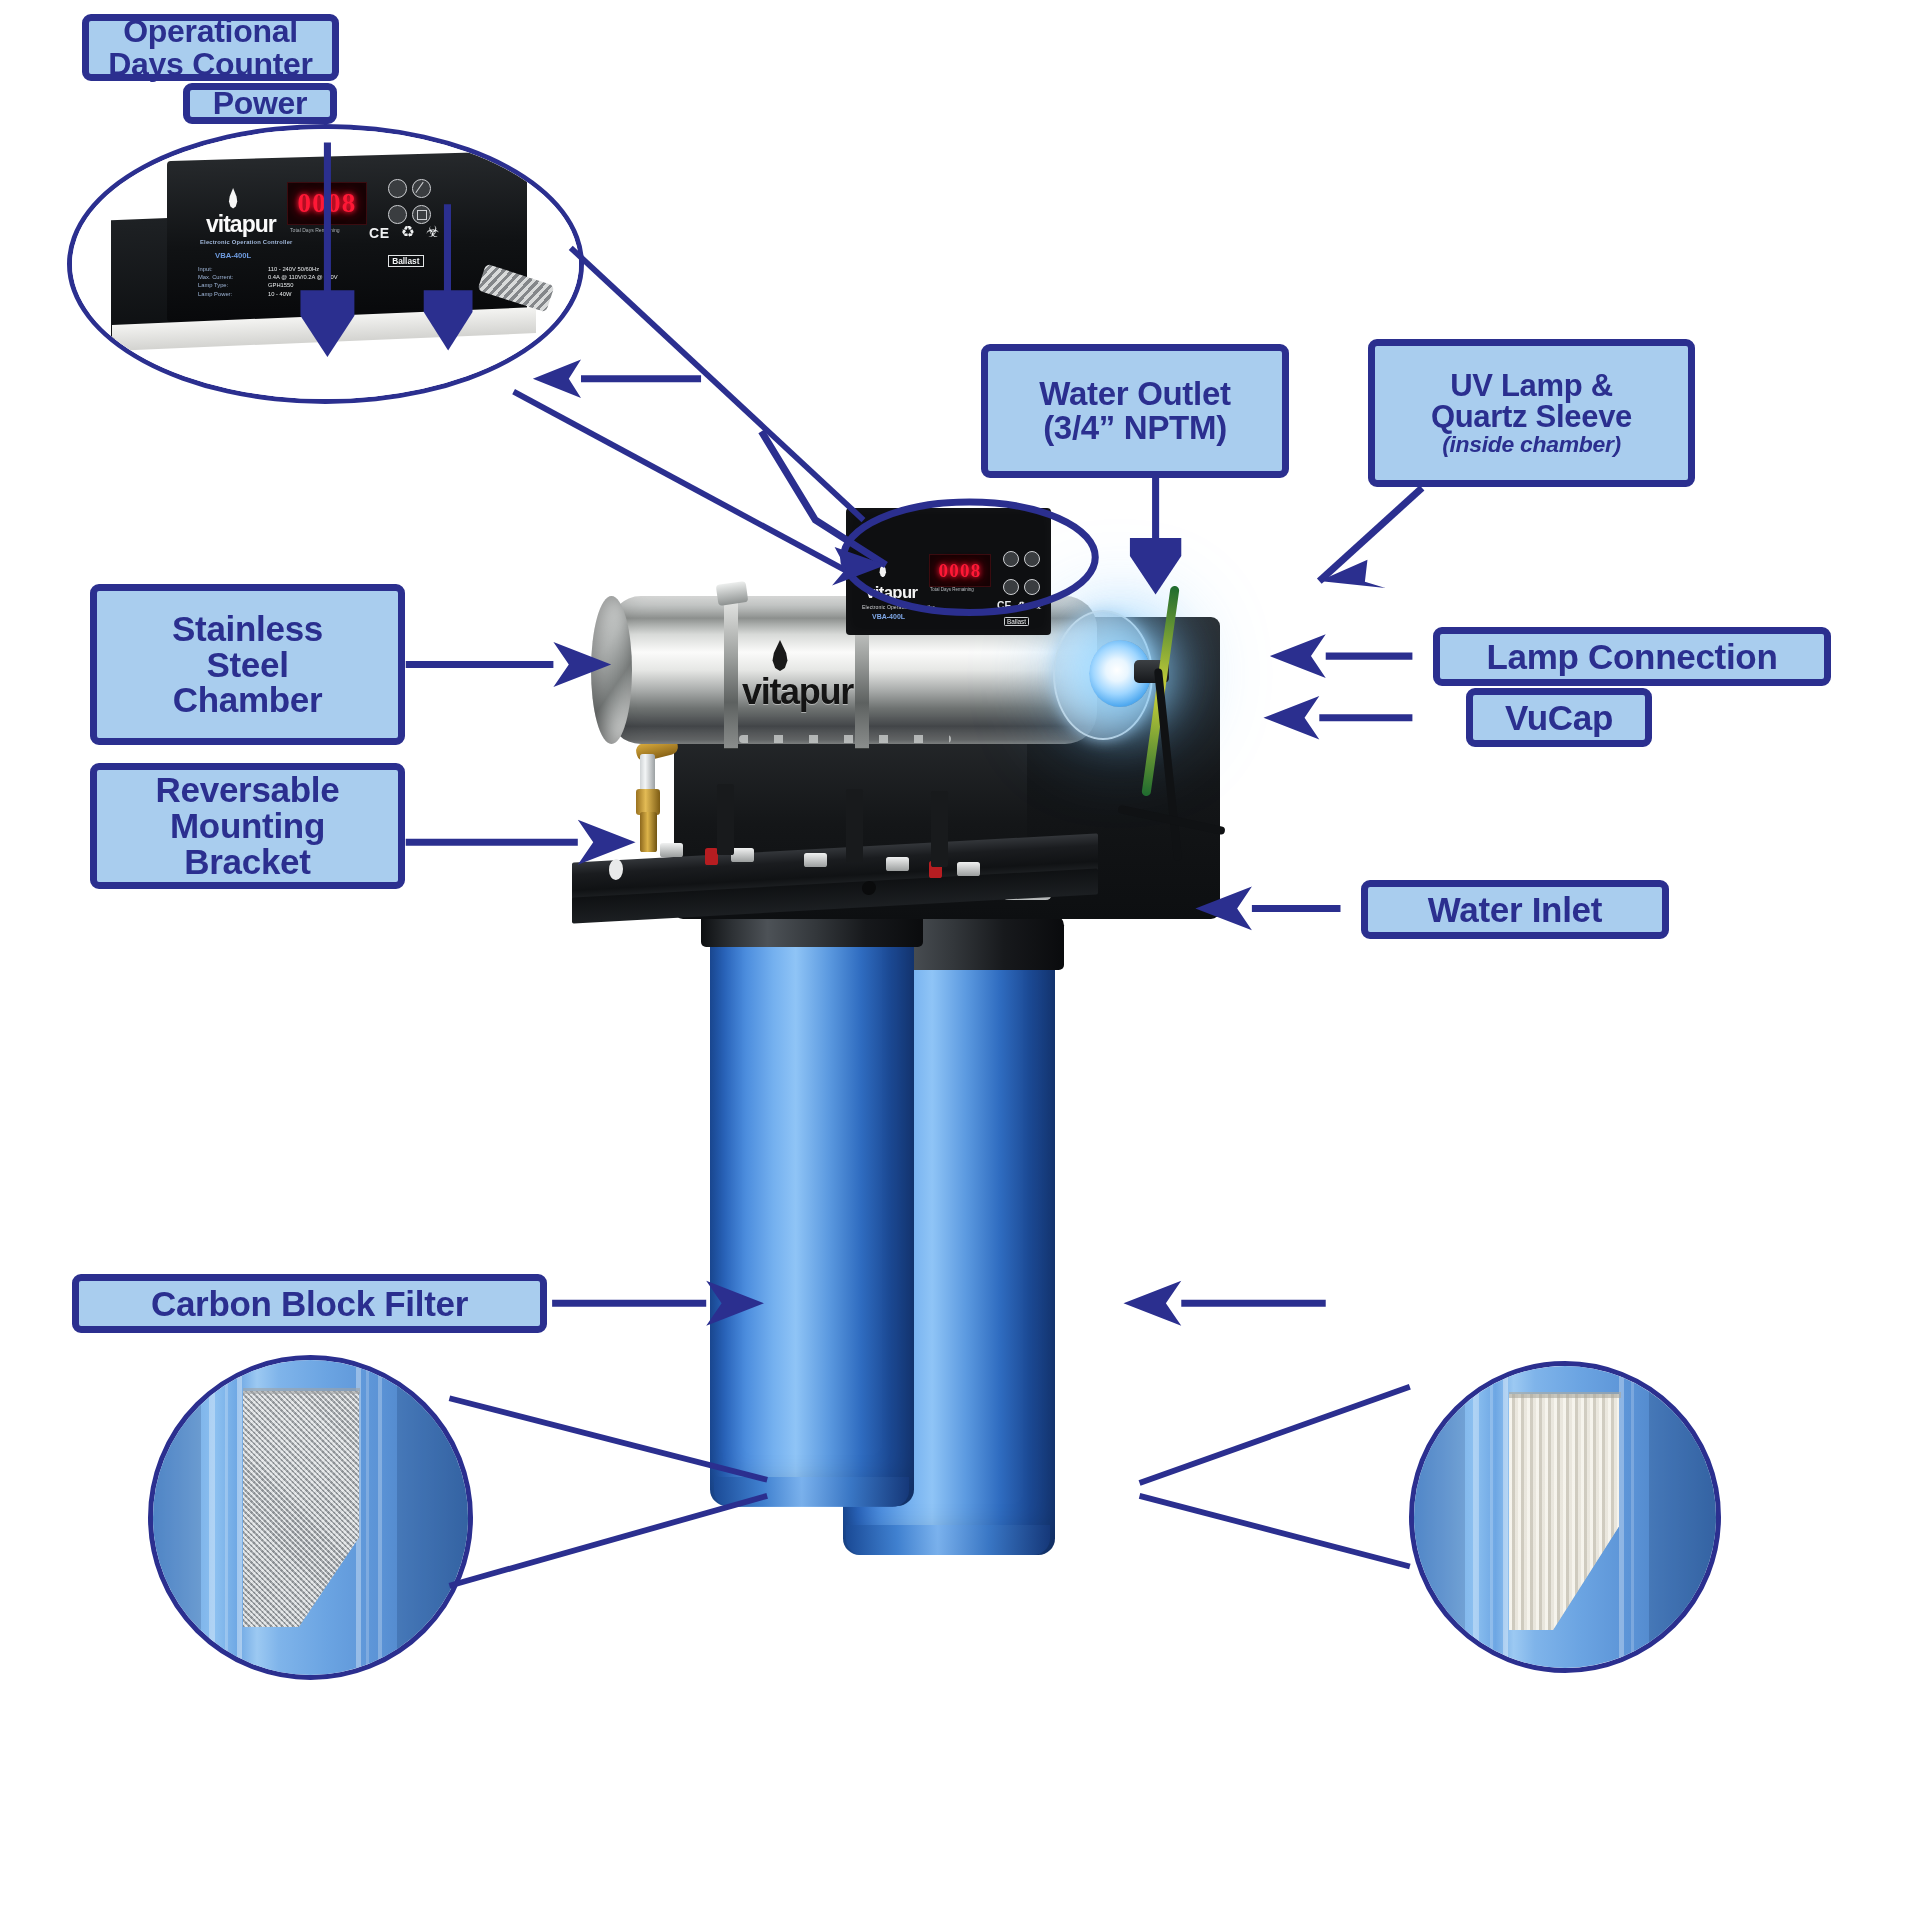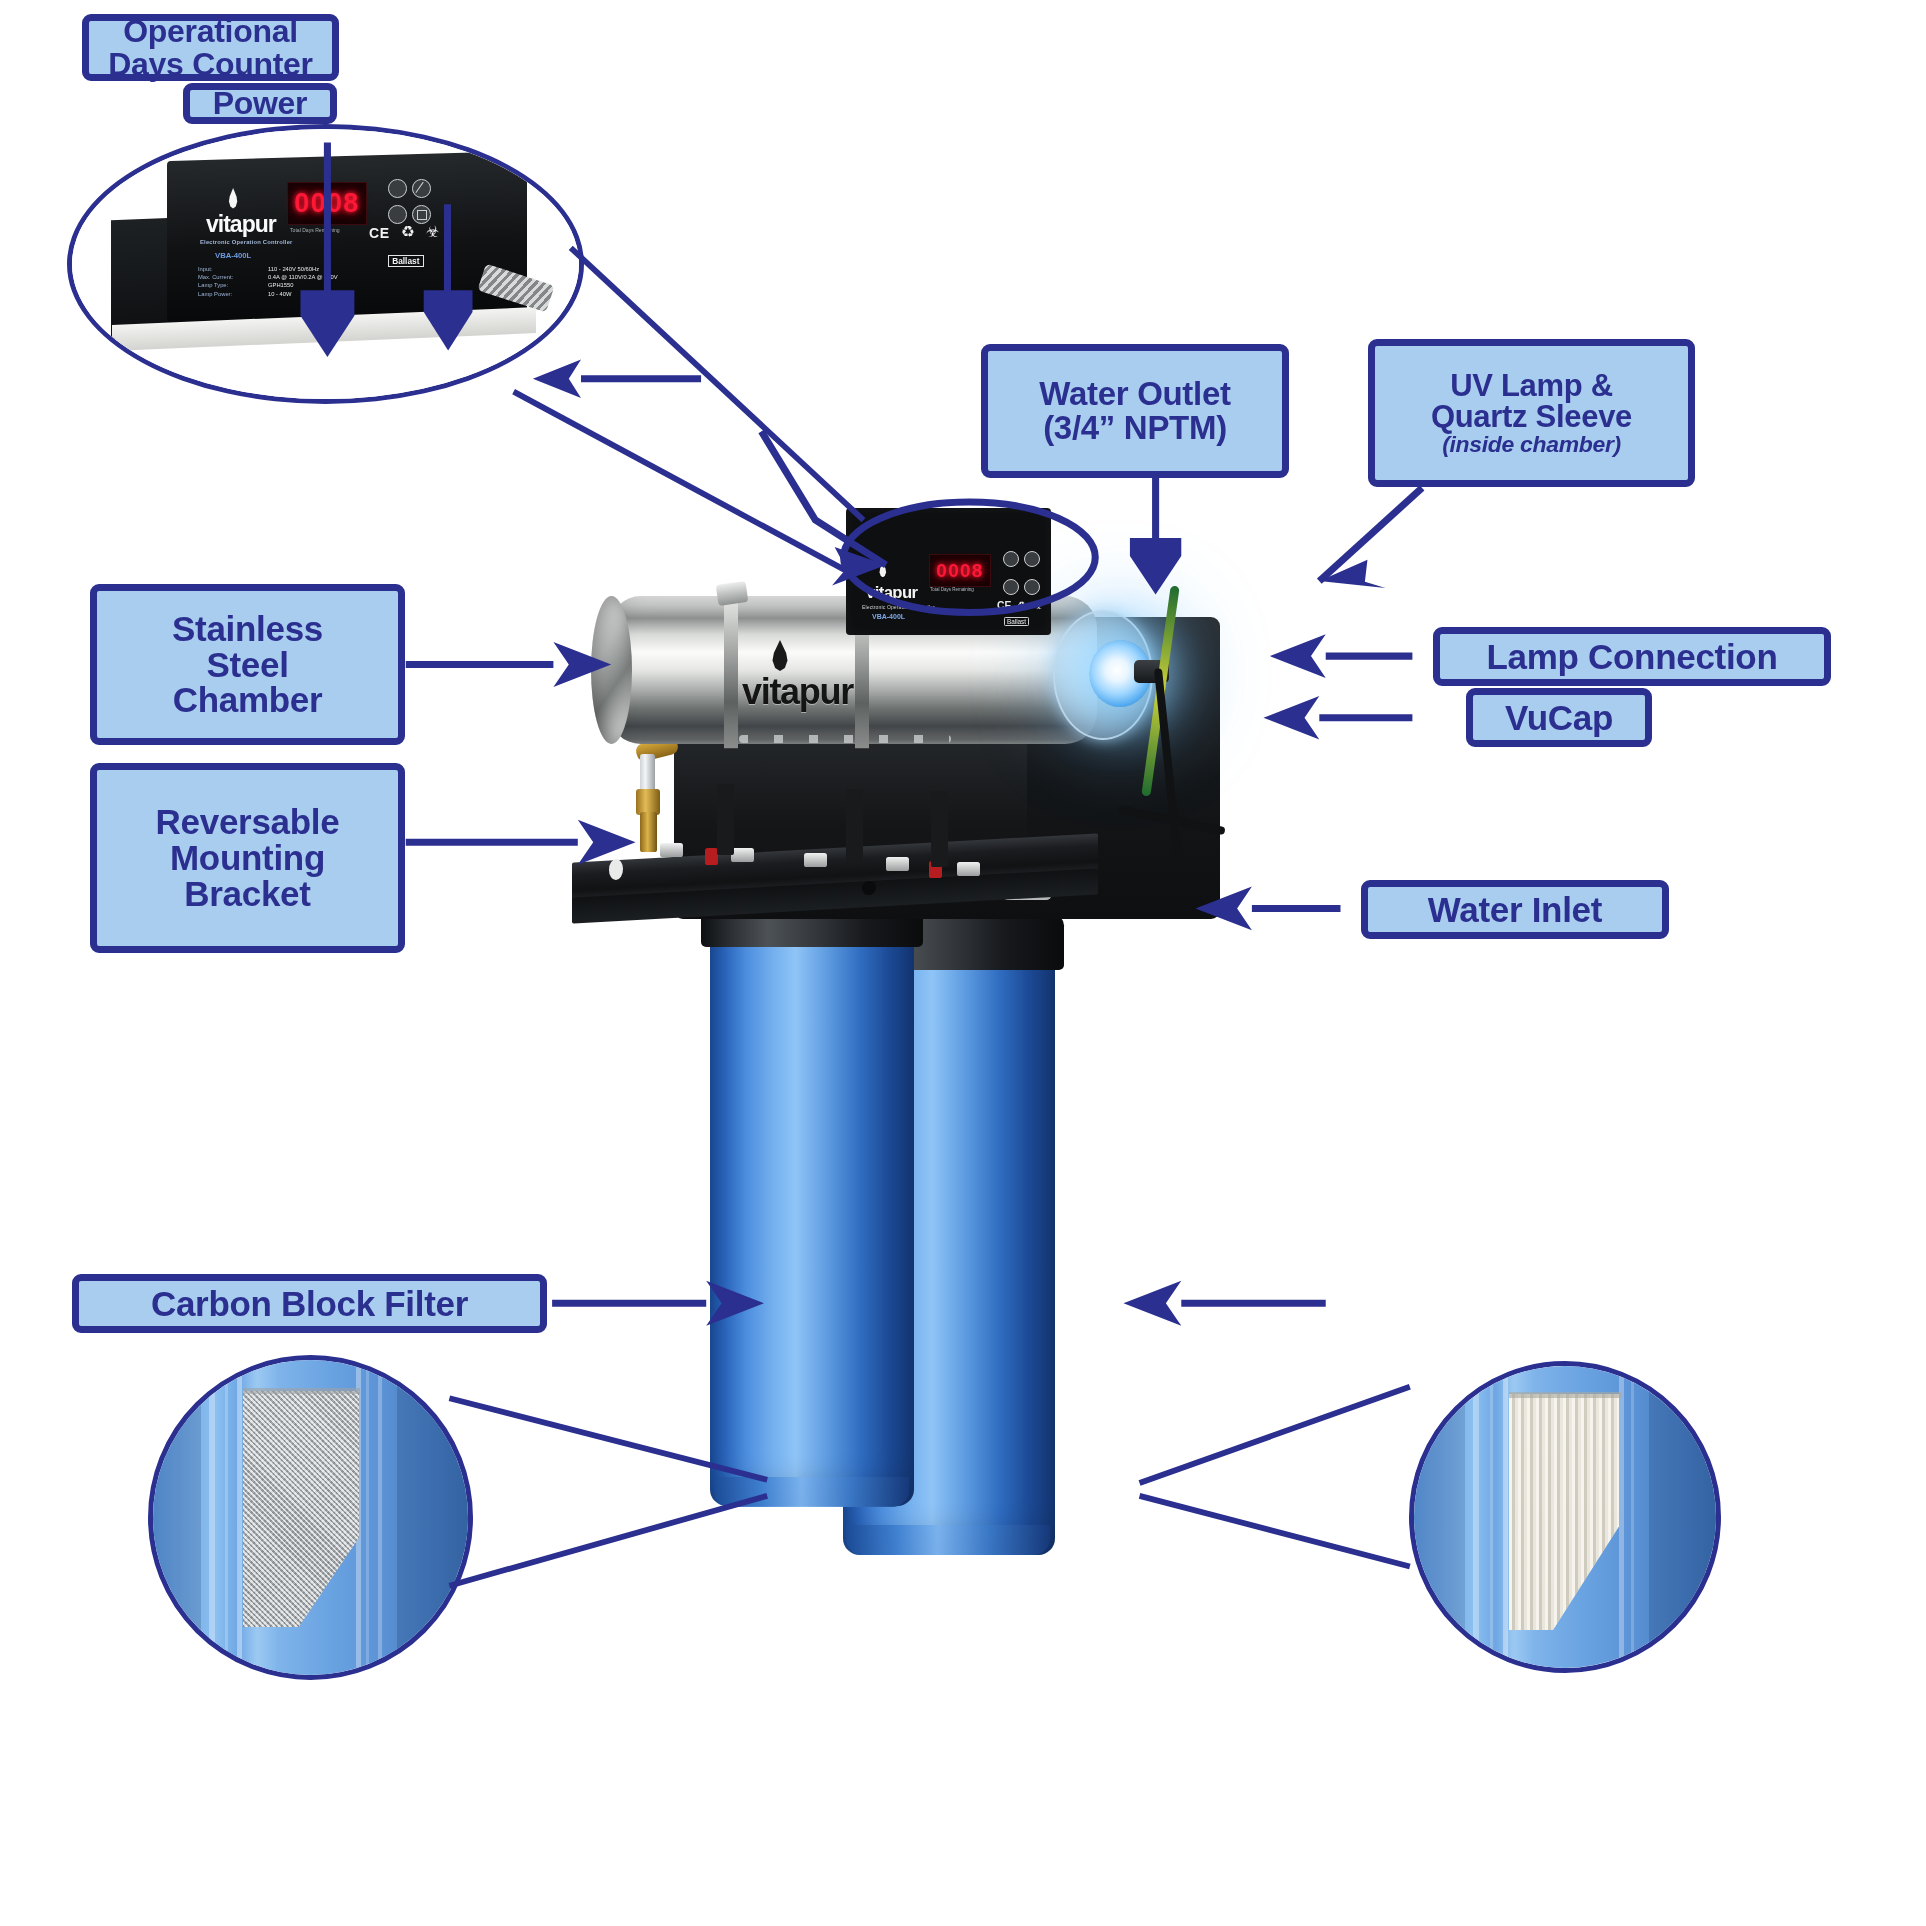--- a/index.html
+++ b/index.html
@@ -102,21 +102,21 @@
     background:linear-gradient(90deg,
       #5f9ade 0%, #74abe6 10%, #8cc0f0 20%, #6ea7e4 27%,
       #9cc9f2 33%, #7fb4ea 40%, #6ba4e2 55%, #5b93d6 72%, #4a80c4 88%, #3f72b5 100%);}
   .filt-media{position:absolute;}
 
   
   .ctrl{position:absolute;background:#0e0f11;border-radius:3.9px;
         box-shadow:inset 0 0 15.4px rgba(255,255,255,.04);}
   .led-disp{position:absolute;background:#160204;border:1.3px solid #3a0c10;
             display:flex;align-items:center;justify-content:center;}
-  .led-digits{color:#ff1836;font-family:Liberation Sans, sans-serif;
+  .led-digits{color:#ff1836;font-family:Liberation Serif, serif;
               font-weight:bold;letter-spacing:1.3px;
               text-shadow:0 0 5.1px #ff1d3a,0 0 11.6px #ff0022;}
   .ind{position:absolute;border-radius:50%;background:#3a3d40;
        border:1.3px solid #cdcfd2;}
 
   .wire{position:absolute;border-radius:26px;}
 </style>
 </head>
 <body>
 
@@ -444,21 +444,21 @@
   </div>
 
   <div class="lbl" style="left:1433px;top:627px;width:398px;height:59px;font-size:35px;">
     <span>Lamp Connection</span>
   </div>
 
   <div class="lbl" style="left:1466px;top:688px;width:186px;height:59px;font-size:35px;">
     <span>VuCap</span>
   </div>
 
-  <div class="lbl" style="left:90px;top:763px;width:315px;height:190px;font-size:35px;">
+  <div class="lbl" style="left:90px;top:763px;width:315px;height:126px;font-size:35px;">
     <span>Reversable</span>
     <span>Mounting</span>
     <span>Bracket</span>
   </div>
 
   <div class="lbl" style="left:1361px;top:880px;width:308px;height:59px;font-size:35px;">
     <span>Water Inlet</span>
   </div>
 
   <div class="lbl" style="left:72px;top:1274px;width:475px;height:59px;font-size:35px;">

